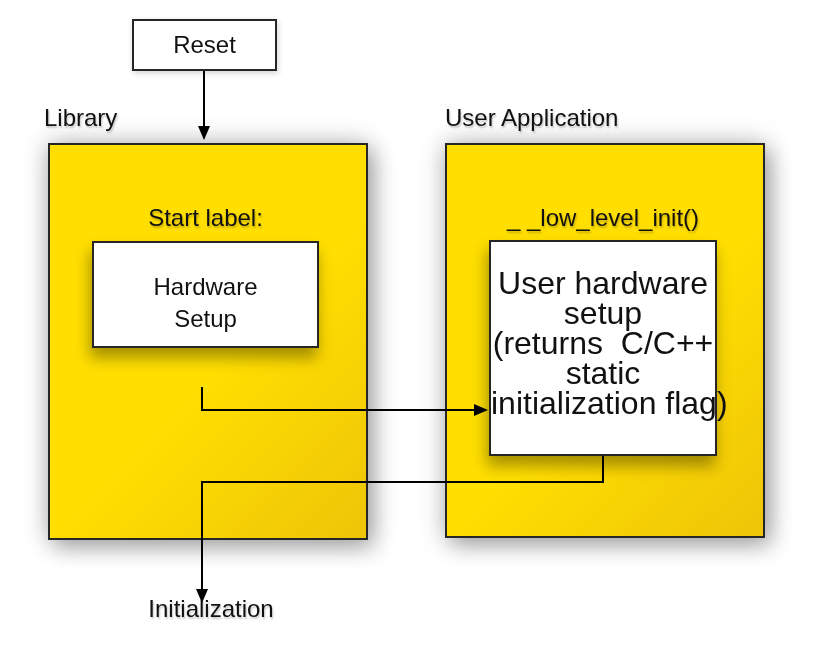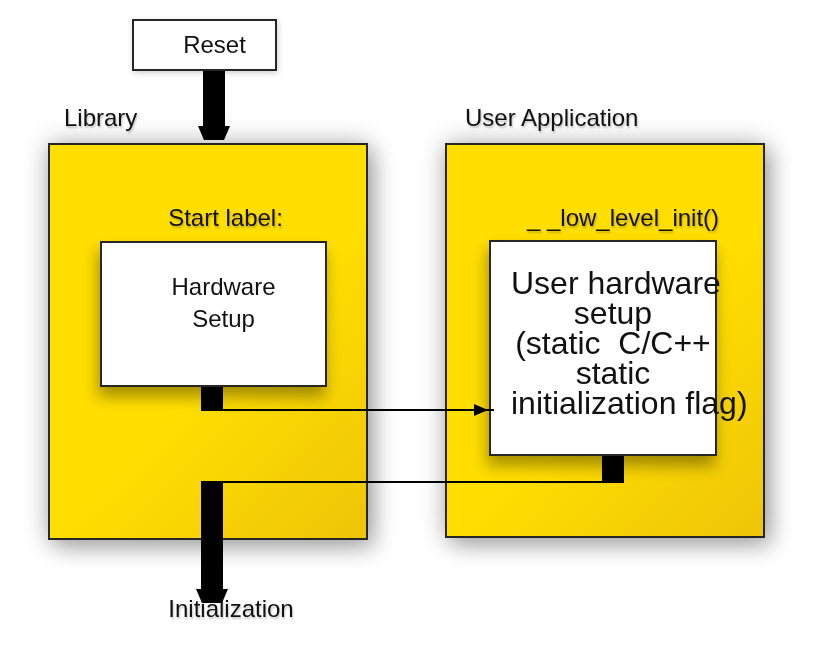--- a/index.html
+++ b/index.html
@@ -9,37 +9,37 @@
     font-family: "Liberation Sans", "DejaVu Sans", sans-serif;
   }
   #stage {
     position: relative;
     width: 830px;
     height: 663px;
     background: #ffffff;
     overflow: hidden;
     color: #111111;
   }
-  .abs { position: absolute; padding-left: 20px; }
+  .abs { position: absolute; }
 
   
   .node {
     box-sizing: border-box;
     background: #ffffff;
     border: 2px solid var(--border, #262626);
     text-align: center;
   }
   .reset-node {
     left: 132px; top: 19px; width: 145px; height: 52px;
     display: flex; align-items: center; justify-content: center;
     font-size: 24px;
     box-shadow: 1px 2px 6px rgba(0,0,0,0.18);
   }
   .hardware-node {
-    left: 100px; top: 241px; width: 227px; height: 146px;
+    left: 92px; top: 241px; width: 227px; height: 107px;
     padding-top: 28px;
     font-size: 24px; line-height: 32px;
     box-shadow: -2px 10px 14px rgba(0,0,0,0.35);
   }
   .user-hardware-node {
     left: 489px; top: 240px; width: 228px; height: 216px;
     padding-top: 26px;
     font-size: 32px; line-height: 30px;
     box-shadow: -2px 10px 14px rgba(0,0,0,0.35);
   }
@@ -106,21 +106,21 @@
   <div class="abs lbl llinit-label">_ _low_level_init()</div>
 
   <div class="abs node hardware-node">
     <div class="tline">Hardware</div>
     <div class="tline">Setup</div>
   </div>
 
   <div class="abs node user-hardware-node">
     <div class="tline">User hardware</div>
     <div class="tline">setup</div>
-    <div class="tline">(static  C/C++</div>
+    <div class="tline">(returns  C/C++</div>
     <div class="tline">static</div>
     <div class="tline">initialization flag)</div>
   </div>
 
   <div class="abs line ca-v"></div>
   <div class="abs line ca-h"></div>
   <div class="abs ah ah-right ca-head"></div>
 
   <div class="abs line cb-v1"></div>
   <div class="abs line cb-h"></div>

